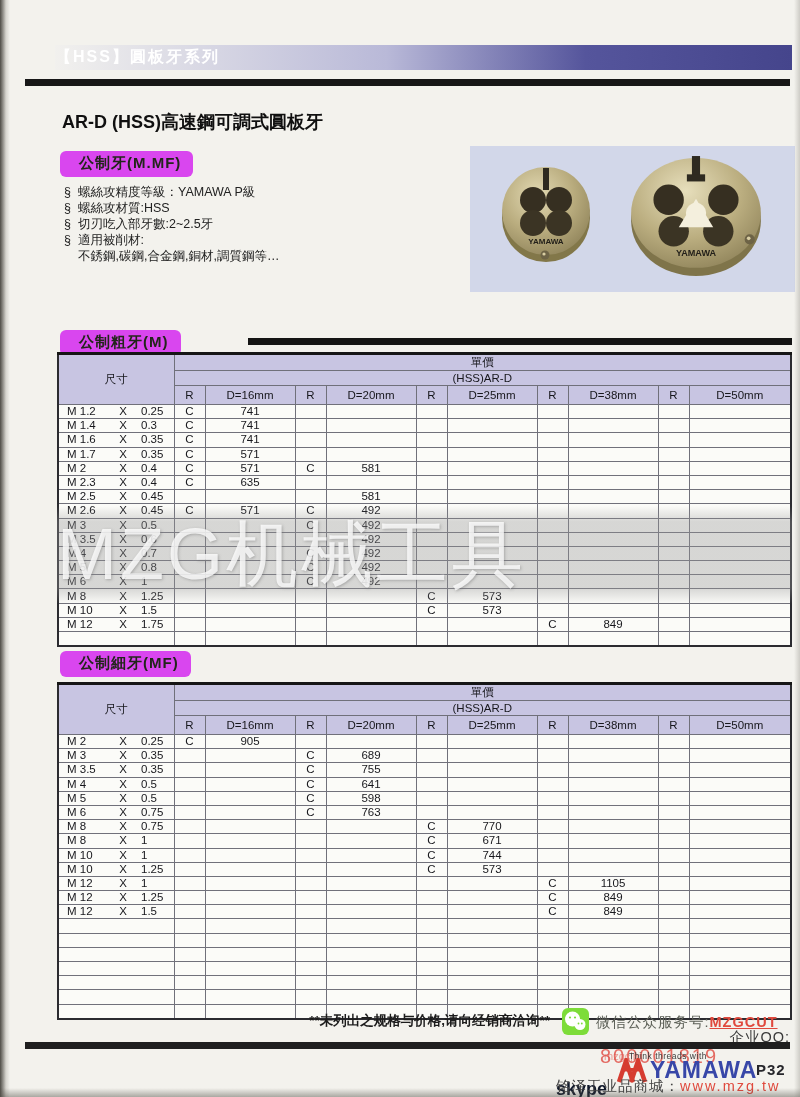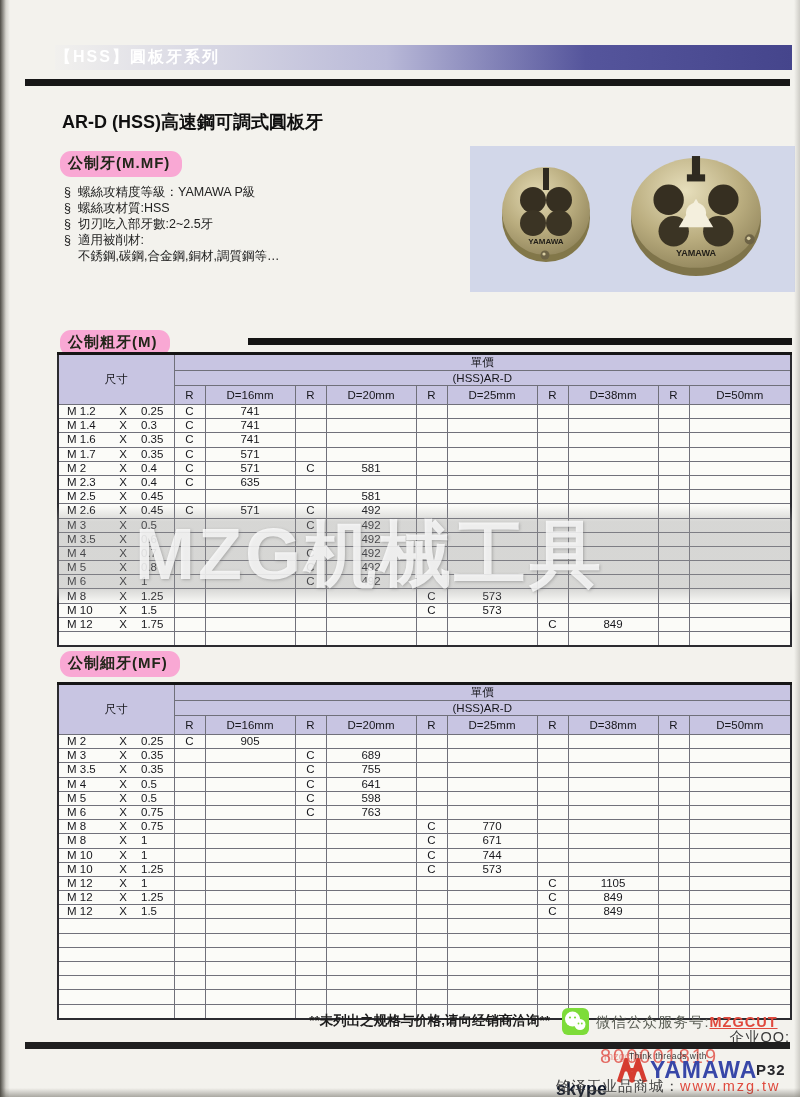--- a/index.html
+++ b/index.html
@@ -16,22 +16,22 @@
   .series-band{position:absolute;left:55px;top:45px;width:737px;height:25px;
     background:linear-gradient(90deg,rgba(233,233,242,.15) 0%,#b9b9d8 45%,#55559c 72%,#45458c 100%);
     color:#fff;font-size:16px;font-weight:bold;letter-spacing:2px;
     display:flex;align-items:center;padding-right:14px;box-sizing:border-box;}
   .rule{position:absolute;background:#171717;}
   .rule1{left:25px;top:79px;width:765px;height:7px;}
   .rule2{left:25px;top:1042px;width:765px;height:7px;background:#1f1f1f;}
 
   .doc-title{position:absolute;left:62px;top:110px;font-size:18px;font-weight:bold;color:#101010;}
 
-  .green-label{position:absolute;background:#f9a8d4;color:#22261a;font-size:15px;font-weight:bold;
-    padding:3px 12px 4px 8px;border-radius:11px;letter-spacing:1px;}
+  .green-label{position:absolute;background:#d946ef;color:#22261a;font-size:15px;font-weight:bold;
+    padding:3px 12px 4px 19px;border-radius:6px;letter-spacing:1px;}
   .lbl-mmf{left:60px;top:151px;}
   .lbl-m{left:60px;top:330px;}
   .lbl-mf{left:60px;top:651px;}
   .bar-after-label{position:absolute;left:248px;top:338px;width:544px;height:7px;background:#141414;}
 
   .bullets{position:absolute;left:64px;top:184px;font-size:12.5px;color:#222;line-height:16px;width:380px;}
   .bullet-row{display:flex;}
   .bullet-marker{width:14px;flex:none;}
   .bullet-cont{margin-left:14px;}
 
@@ -51,22 +51,22 @@
   .hrow1 th{height:15px;text-align:center;} .hrow2 th{height:14px;} .hrow3 th{height:18px;}
   .price-table tbody td{height:13.2px;font-size:11.5px;text-align:center;color:#17171c;line-height:13px;}
   col.w-size{width:116px;} col.w-r{width:31px;} col.w-d{width:90px;}
   td.c-size{text-align:left;}
   .size-wrap{display:flex;padding:0 8px;}
   .size-wrap .sm{width:46px;text-align:left;}
   .size-wrap .sx{width:20px;text-align:center;}
   .size-wrap .sp{flex:1;text-align:left;padding-left:8px;}
 
   .watermark{position:absolute;left:57px;top:506px;width:735px;height:98px;
-    display:flex;align-items:center;padding-left:78px;box-sizing:border-box;
-    font-size:72px;font-weight:bold;letter-spacing:3px;white-space:nowrap;
+    display:flex;align-items:center;box-sizing:border-box;
+    font-size:72px;font-weight:normal;letter-spacing:3px;white-space:nowrap;
     color:rgba(255,255,255,.80);text-shadow:1px 1px 3px rgba(110,110,110,.45);
     background:linear-gradient(rgba(150,150,150,0) 0%,rgba(150,150,150,.36) 16%,rgba(150,150,150,.36) 84%,rgba(150,150,150,0) 100%);
     pointer-events:none;z-index:5;}
 
   .footnote{position:absolute;left:170px;top:1012px;width:380px;text-align:right;
     font-size:13.5px;font-weight:bold;color:#1c1c1c;}
 
   
   .wechat-icon{position:absolute;left:562px;top:1008px;width:27px;height:27px;background:#7ddc39;border-radius:6px;}
   .wechat-line{position:absolute;left:596px;top:1013px;font-size:14.5px;color:#5d6158;letter-spacing:1px;}

